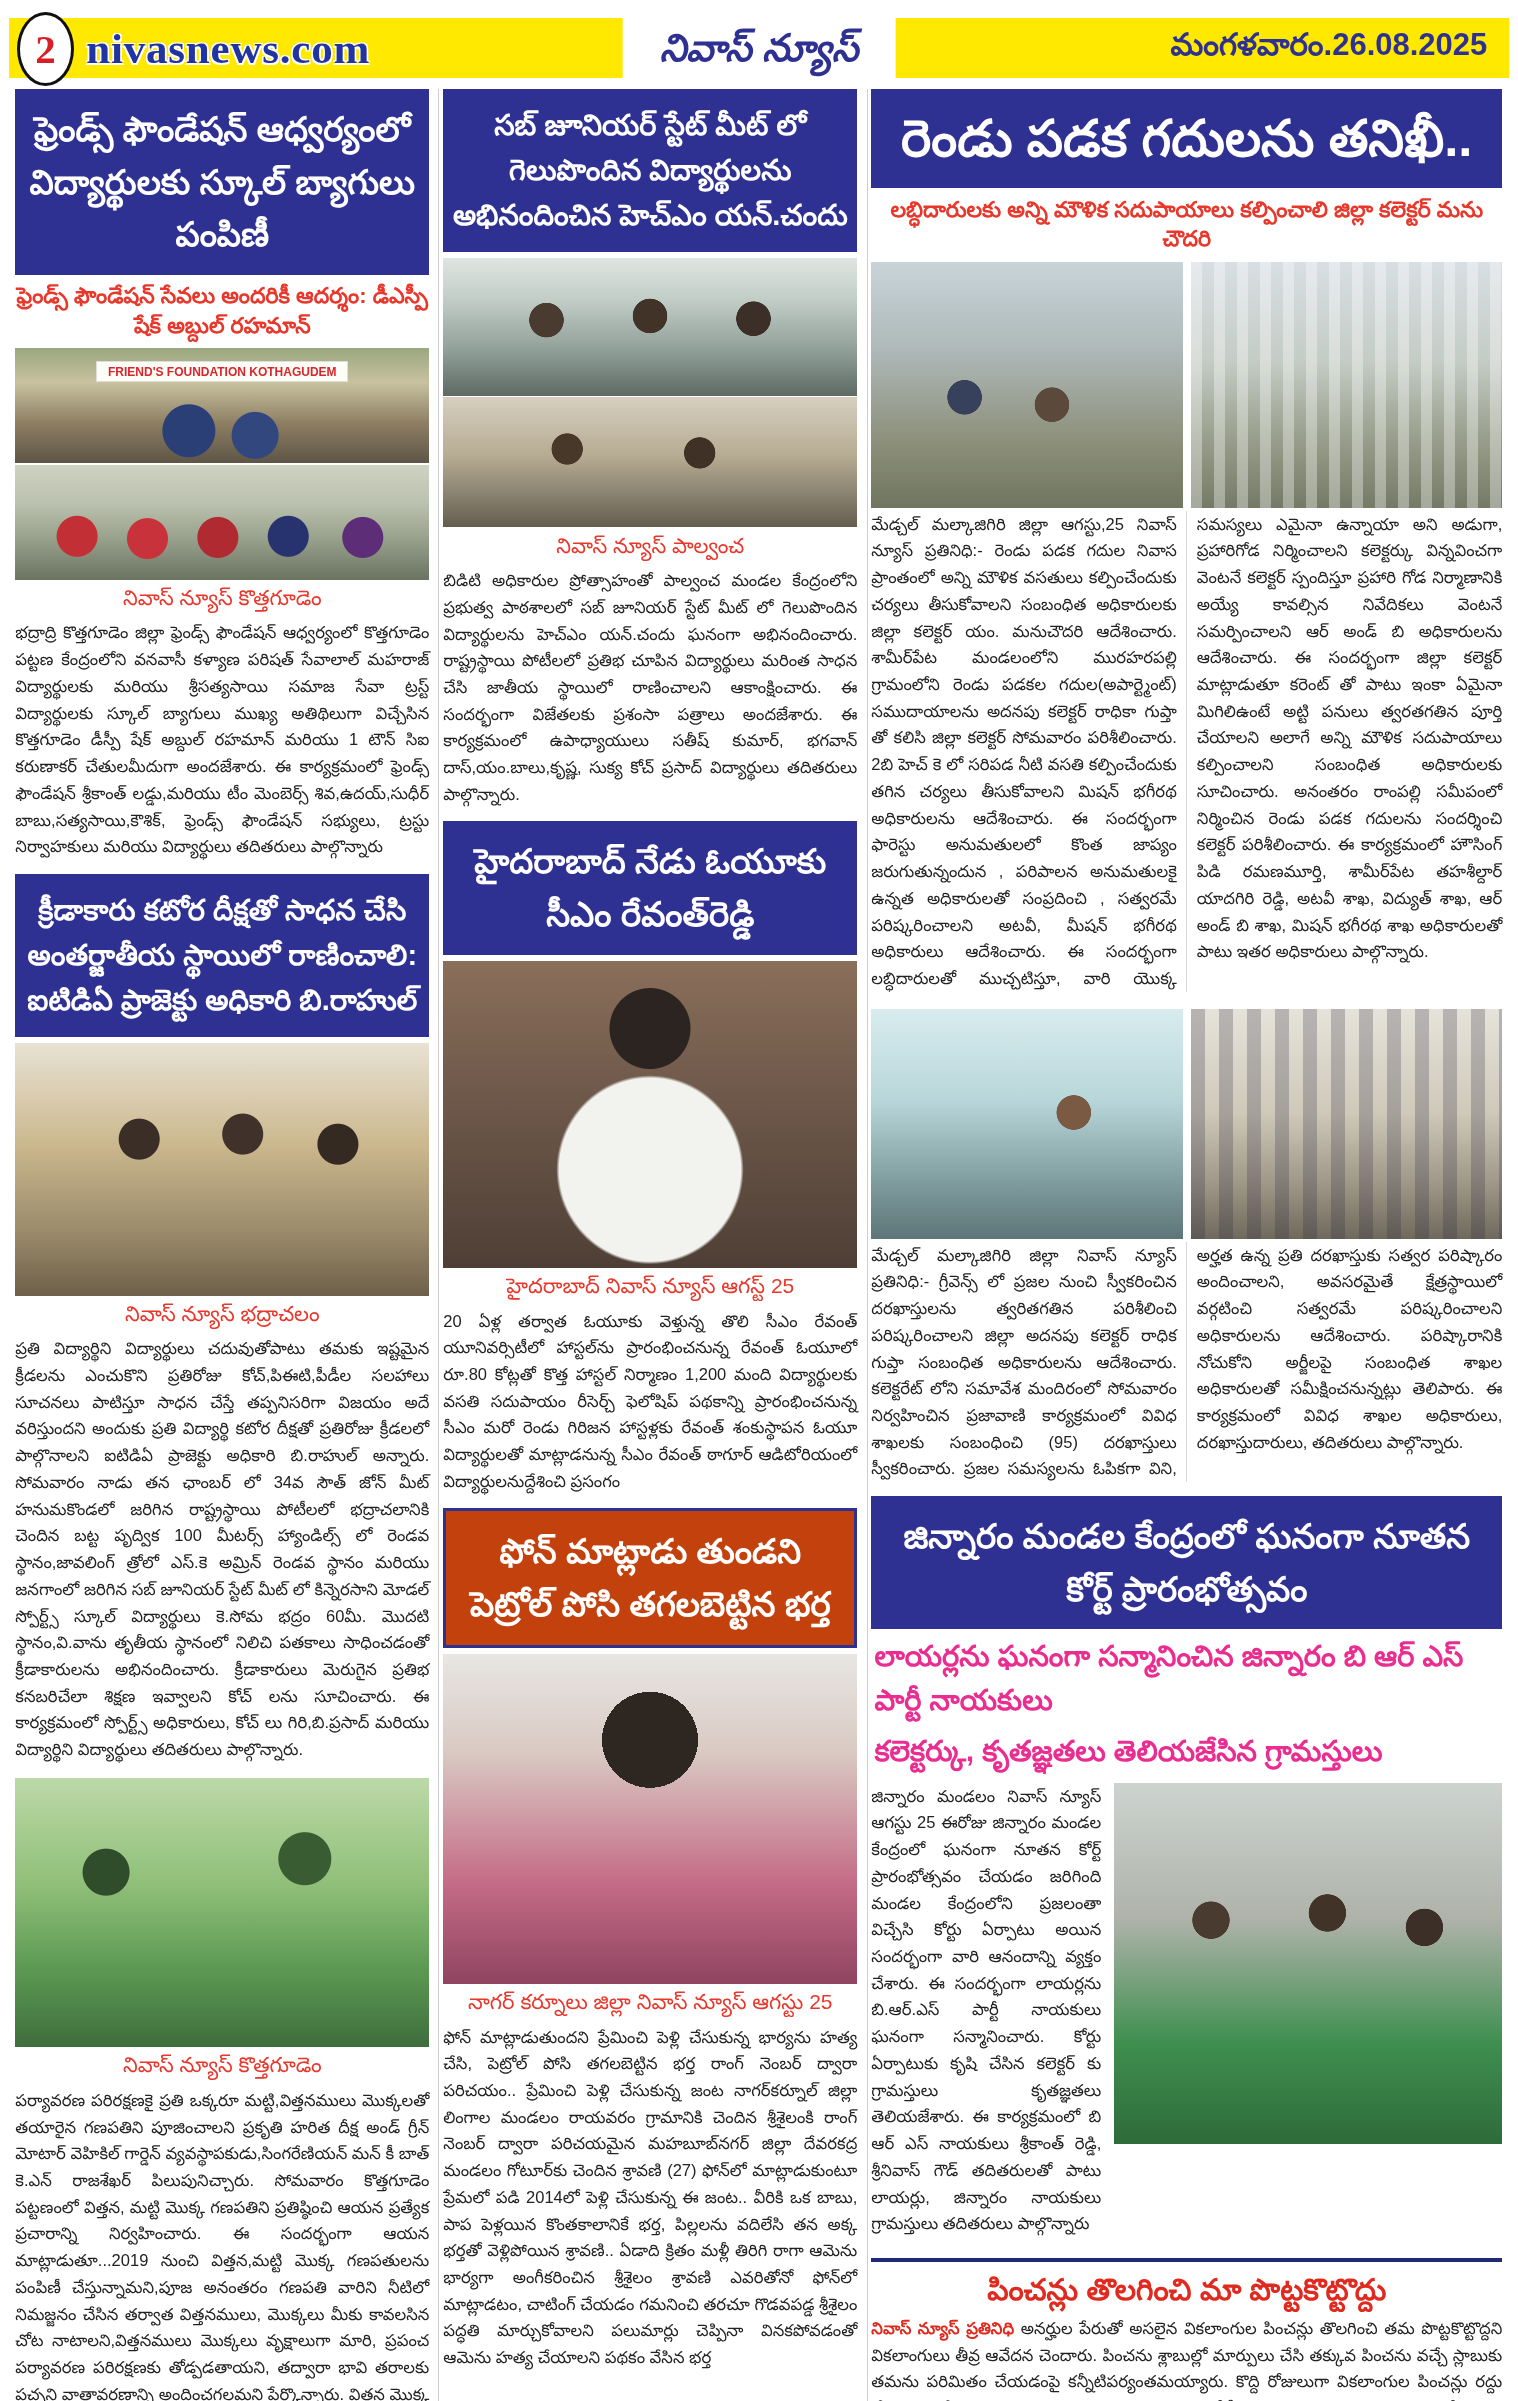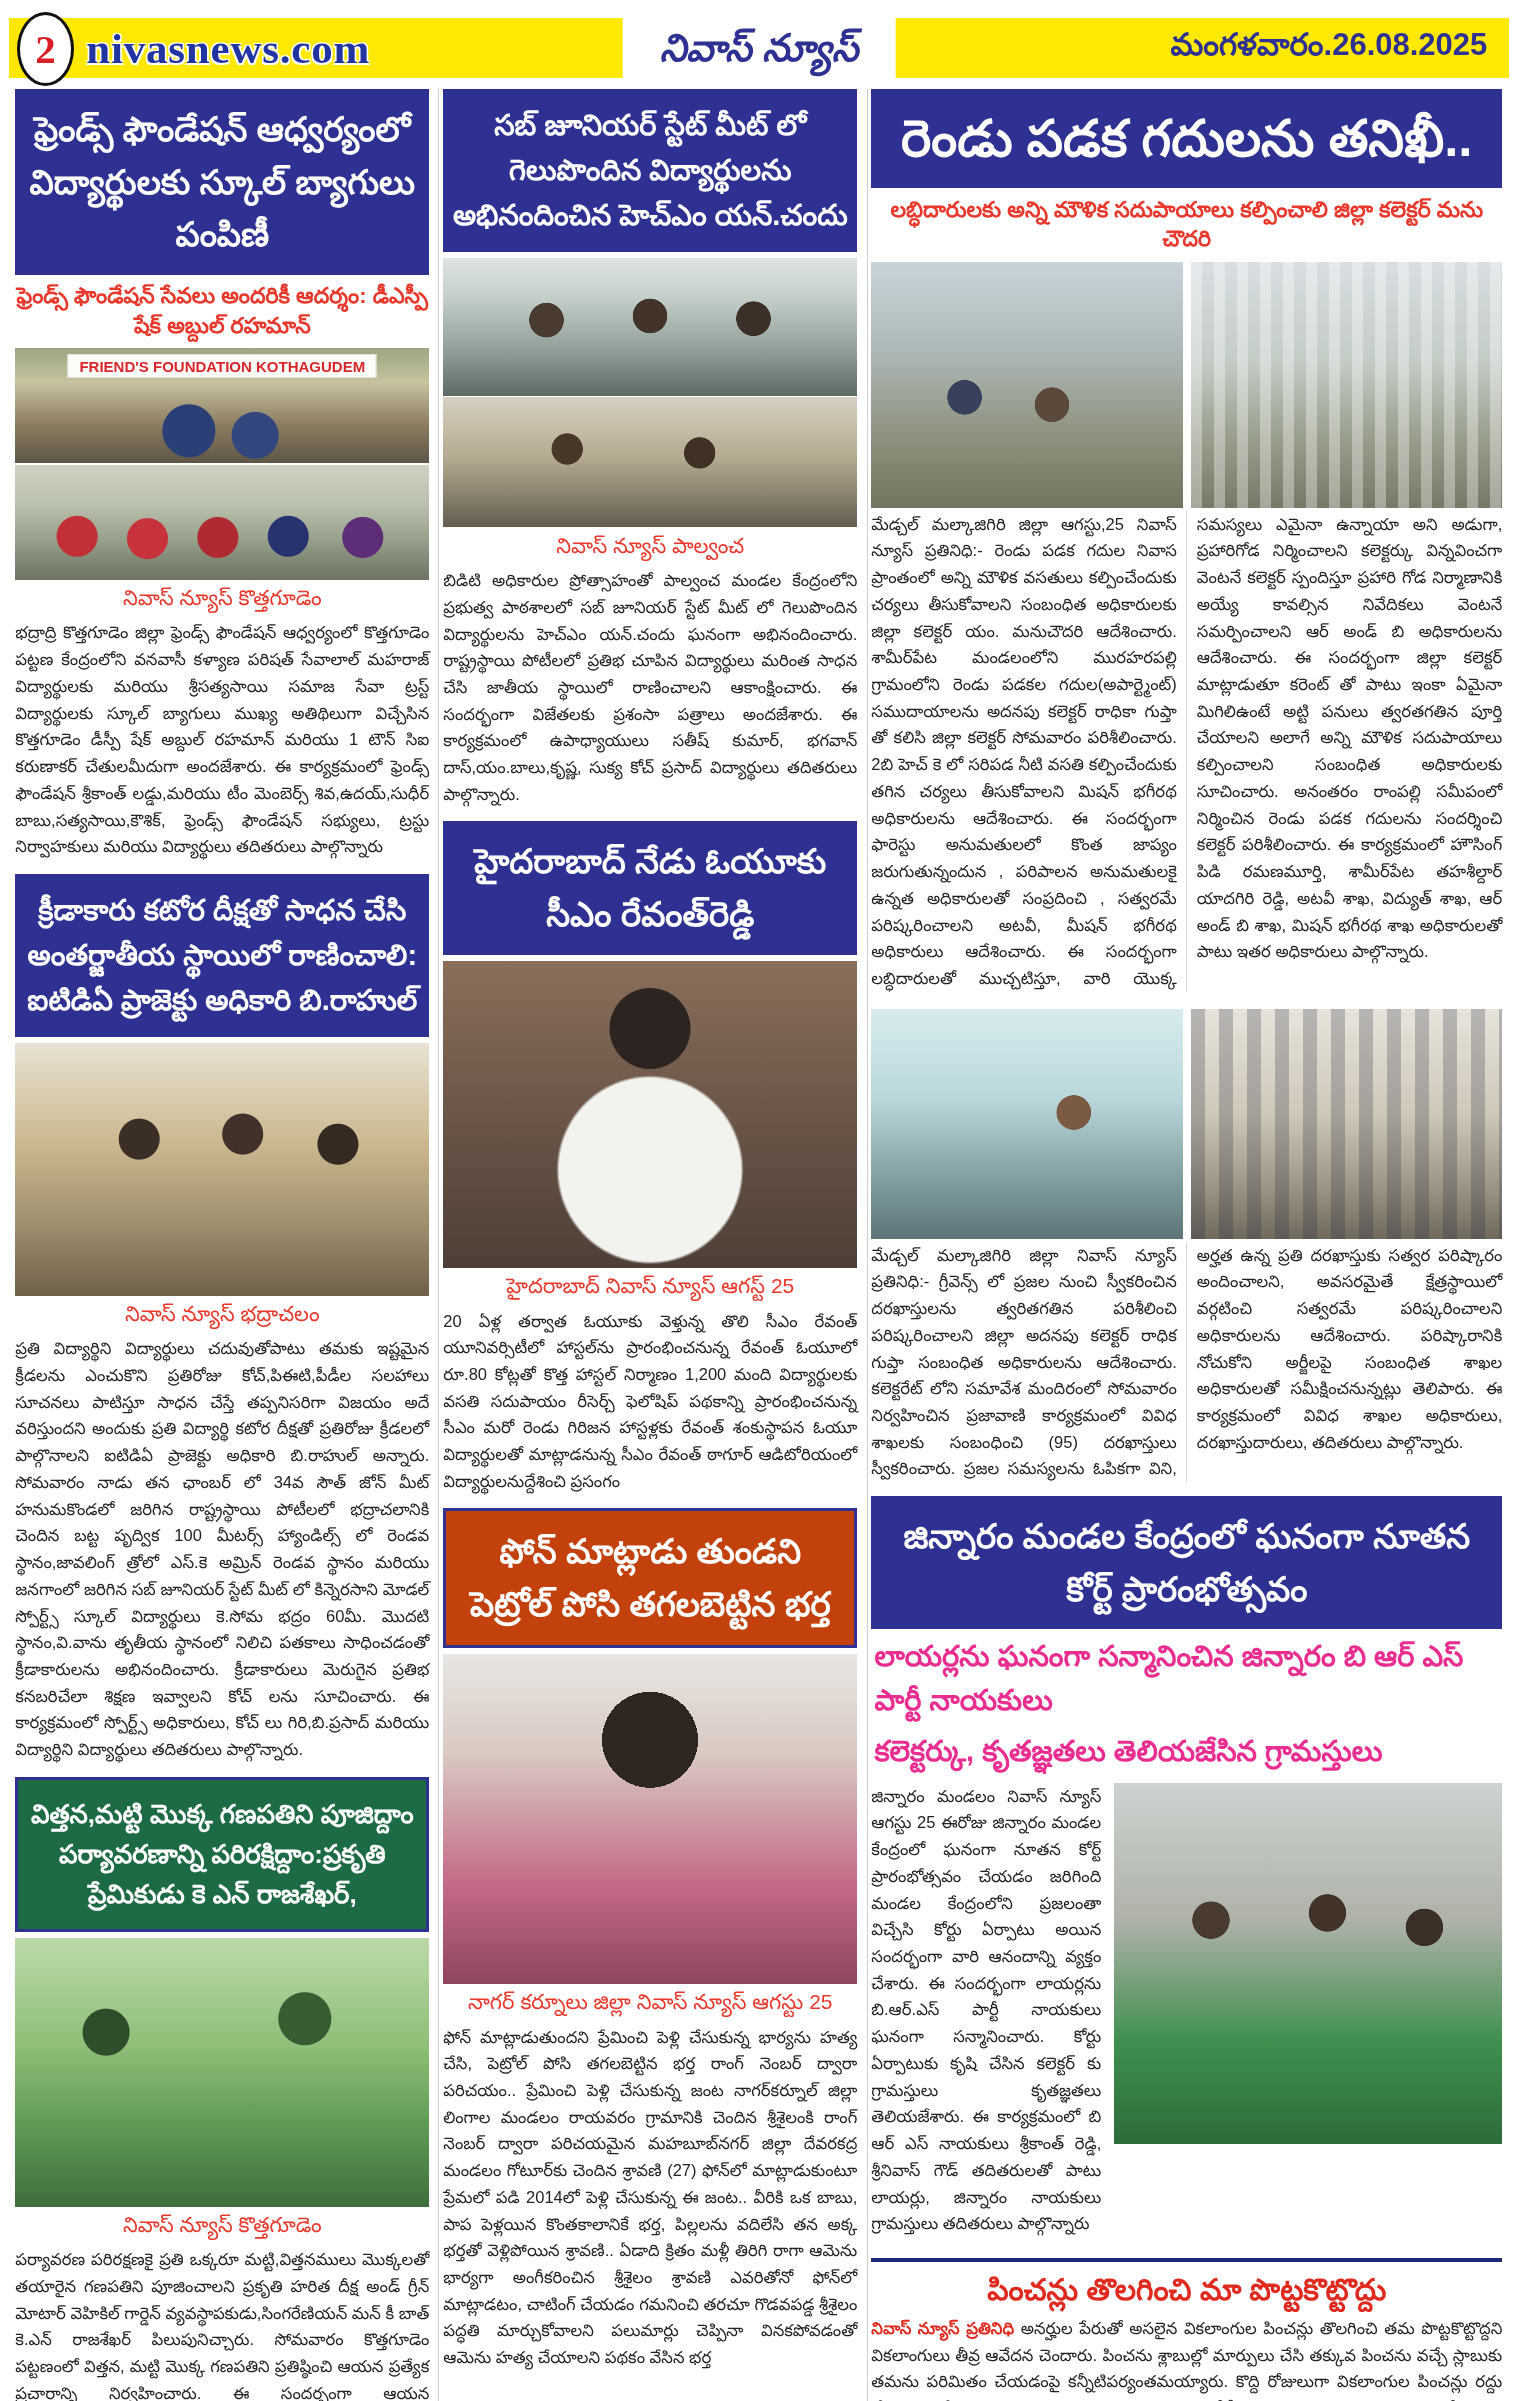--- a/index.html
+++ b/index.html
@@ -89,22 +89,22 @@
     font-size:16.5px;line-height:1.62;text-align:justify;
     margin:1.5px 0 6.1px 0;color:#222;
   }
   .body .lead-red{color:#e02a1f;font-weight:bold;}
   .twocol{column-count:2;column-gap:20px;column-rule:0.8px solid #d8d8d8;}
   
   .photo{position:relative;width:100%;margin:1.5px 0;background:#b9beb4;}
   .photo-row{display:flex;gap:7.7px;margin:3.1px 0;}
   .photo-row .photo{flex:1;margin:0;}
   .photo-banner{
-    position:absolute;top:6px;left:50%;transform:translateX(-50%);
-    background:#fdfdf8;color:#d8262d;font-weight:bold;font-size:15px;
+    position:absolute;top:13px;left:50%;transform:translateX(-50%);
+    background:#fdfdf8;color:#d8262d;font-weight:bold;font-size:12px;
     padding:2.3px 10.7px;white-space:nowrap;border:0.8px solid #ddd;
   }
   .ph-bags-top{height:115px;background:
     radial-gradient(circle at 42% 72%, #2b3f77 0 26px, transparent 27px),
     radial-gradient(circle at 58% 76%, #33477f 0 23px, transparent 24px),
     linear-gradient(180deg,#9aa77f 0%,#c8c29f 30%,#8e7f63 65%,#5e5546 100%);}
   .ph-bags-group{height:115px;background:
     radial-gradient(circle at 15% 62%, #c22f35 0 20px, transparent 21px),
     radial-gradient(circle at 32% 64%, #c8333b 0 20px, transparent 21px),
     radial-gradient(circle at 49% 63%, #b02a31 0 20px, transparent 21px),
@@ -194,21 +194,20 @@
       </article>
 
       <article class="article">
         <div class="hbox h-md">క్రీడాకారు కటోర దీక్షతో సాధన చేసి అంతర్జాతీయ స్థాయిలో రాణించాలి: ఐటిడిఏ ప్రాజెక్టు అధికారి బి.రాహుల్</div>
         <div class="photo ph-office"></div>
         <div class="caption-red">నివాస్ న్యూస్ భద్రాచలం</div>
         <p class="body">ప్రతి విద్యార్థిని విద్యార్థులు చదువుతోపాటు తమకు ఇష్టమైన క్రీడలను ఎంచుకొని ప్రతిరోజు కోచ్,పిఈటి,పీడీల సలహాలు సూచనలు పాటిస్తూ సాధన చేస్తే తప్పనిసరిగా విజయం అదే వరిస్తుందని అందుకు ప్రతి విద్యార్థి కటోర దీక్షతో ప్రతిరోజు క్రీడలలో పాల్గొనాలని ఐటిడిఏ ప్రాజెక్టు అధికారి బి.రాహుల్ అన్నారు. సోమవారం నాడు తన ఛాంబర్ లో 34వ సౌత్ జోన్ మీట్ హనుమకొండలో జరిగిన రాష్ట్రస్థాయి పోటీలలో భద్రాచలానికి చెందిన బట్ట పృద్విక 100 మీటర్స్ హ్యాండిల్స్ లో రెండవ స్థానం,జావలింగ్ త్రోలో ఎస్.కె అమ్రిన్ రెండవ స్థానం మరియు జనగాంలో జరిగిన సబ్ జూనియర్ స్టేట్ మీట్ లో కిన్నెరసాని మోడల్ స్పోర్ట్స్ స్కూల్ విద్యార్థులు కె.సోమ భద్రం 60మీ. మొదటి స్థానం,వి.వాను తృతీయ స్థానంలో నిలిచి పతకాలు సాధించడంతో క్రీడాకారులను అభినందించారు. క్రీడాకారులు మెరుగైన ప్రతిభ కనబరిచేలా శిక్షణ ఇవ్వాలని కోచ్ లను సూచించారు. ఈ కార్యక్రమంలో స్పోర్ట్స్ అధికారులు, కోచ్ లు గిరి,బి.ప్రసాద్ మరియు విద్యార్థిని విద్యార్థులు తదితరులు పాల్గొన్నారు.</p>
       </article>
 
       <article class="article">
-        <div class="hbox green h-sm">విత్తన,మట్టి మొక్క గణపతిని పూజిద్దాం పర్యావరణాన్ని పరిరక్షిద్దాం:ప్రకృతి ప్రేమికుడు కె ఎన్ రాజశేఖర్,</div>
         <div class="photo ph-plants"></div>
         <div class="caption-red">నివాస్ న్యూస్ కొత్తగూడెం</div>
         <p class="body">పర్యావరణ పరిరక్షణకై ప్రతి ఒక్కరూ మట్టి,విత్తనములు మొక్కలతో తయారైన గణపతిని పూజించాలని ప్రకృతి హరిత దీక్ష అండ్ గ్రీన్ మోటార్ వెహికిల్ గార్డెన్ వ్యవస్థాపకుడు,సింగరేణియన్ మన్ కీ బాత్ కె.ఎన్ రాజశేఖర్ పిలుపునిచ్చారు. సోమవారం కొత్తగూడెం పట్టణంలో విత్తన, మట్టి మొక్క గణపతిని ప్రతిష్ఠించి ఆయన ప్రత్యేక ప్రచారాన్ని నిర్వహించారు. ఈ సందర్భంగా ఆయన మాట్లాడుతూ...2019 నుంచి విత్తన,మట్టి మొక్క గణపతులను పంపిణీ చేస్తున్నామని,పూజ అనంతరం గణపతి వారిని నీటిలో నిమజ్జనం చేసిన తర్వాత విత్తనములు, మొక్కలు మీకు కావలసిన చోట నాటాలని,విత్తనములు మొక్కలు వృక్షాలుగా మారి, ప్రపంచ పర్యావరణ పరిరక్షణకు తోడ్పడతాయని, తద్వారా భావి తరాలకు పచ్చని వాతావరణాన్ని అందించగలమని పేర్కొన్నారు. విత్తన మొక్క గణపతుల గురించి ప్రజలకు వివరిస్తూ పట్టణంలో ప్రచారం చేస్తున్నట్లు తెలిపారు.</p>
       </article>
 
     </section>
 
     <section class="col col-mid">
 
       <article class="article">

